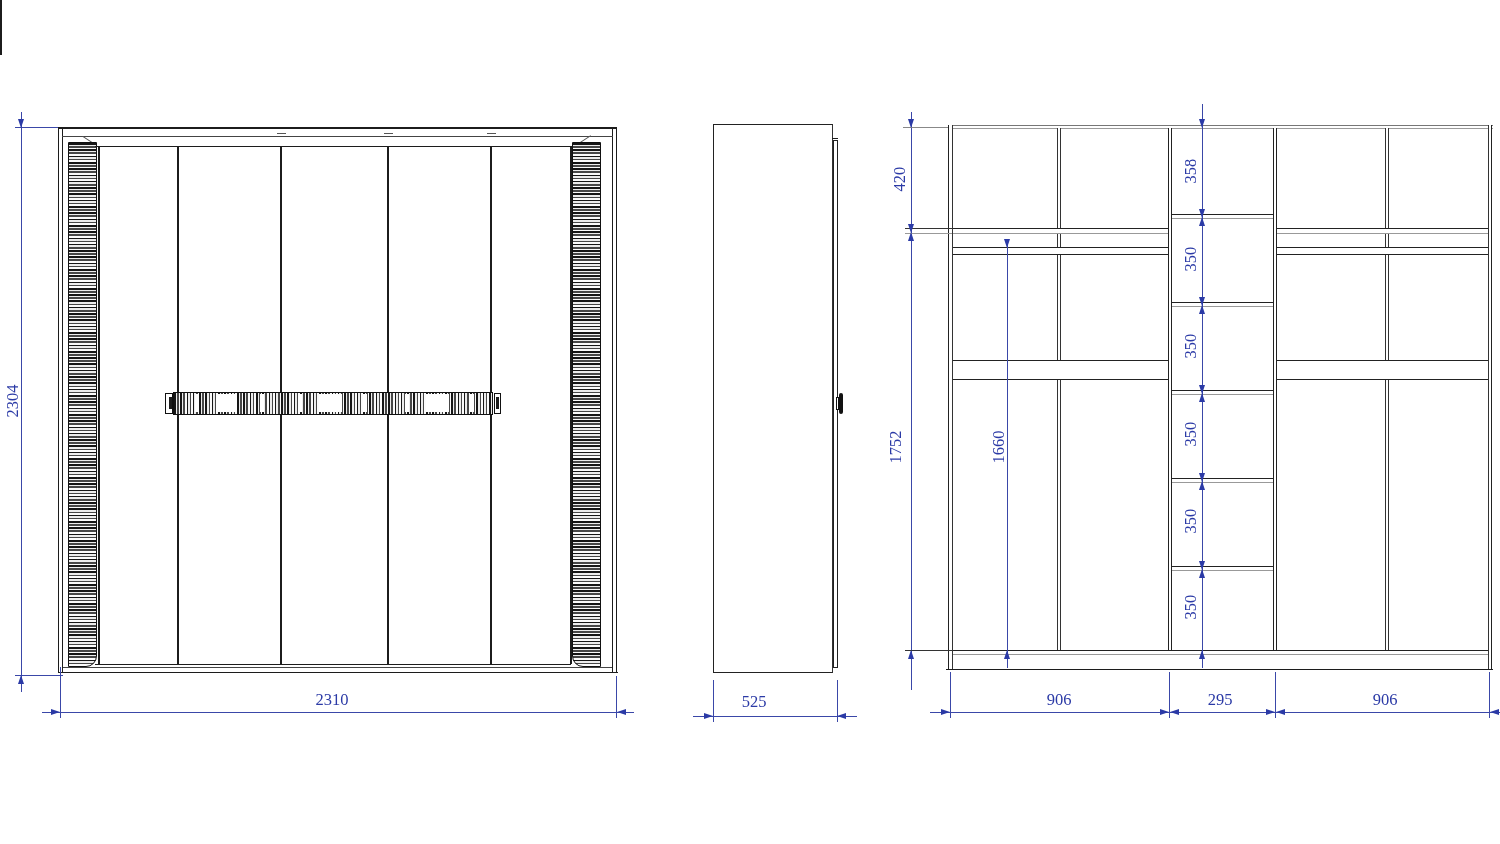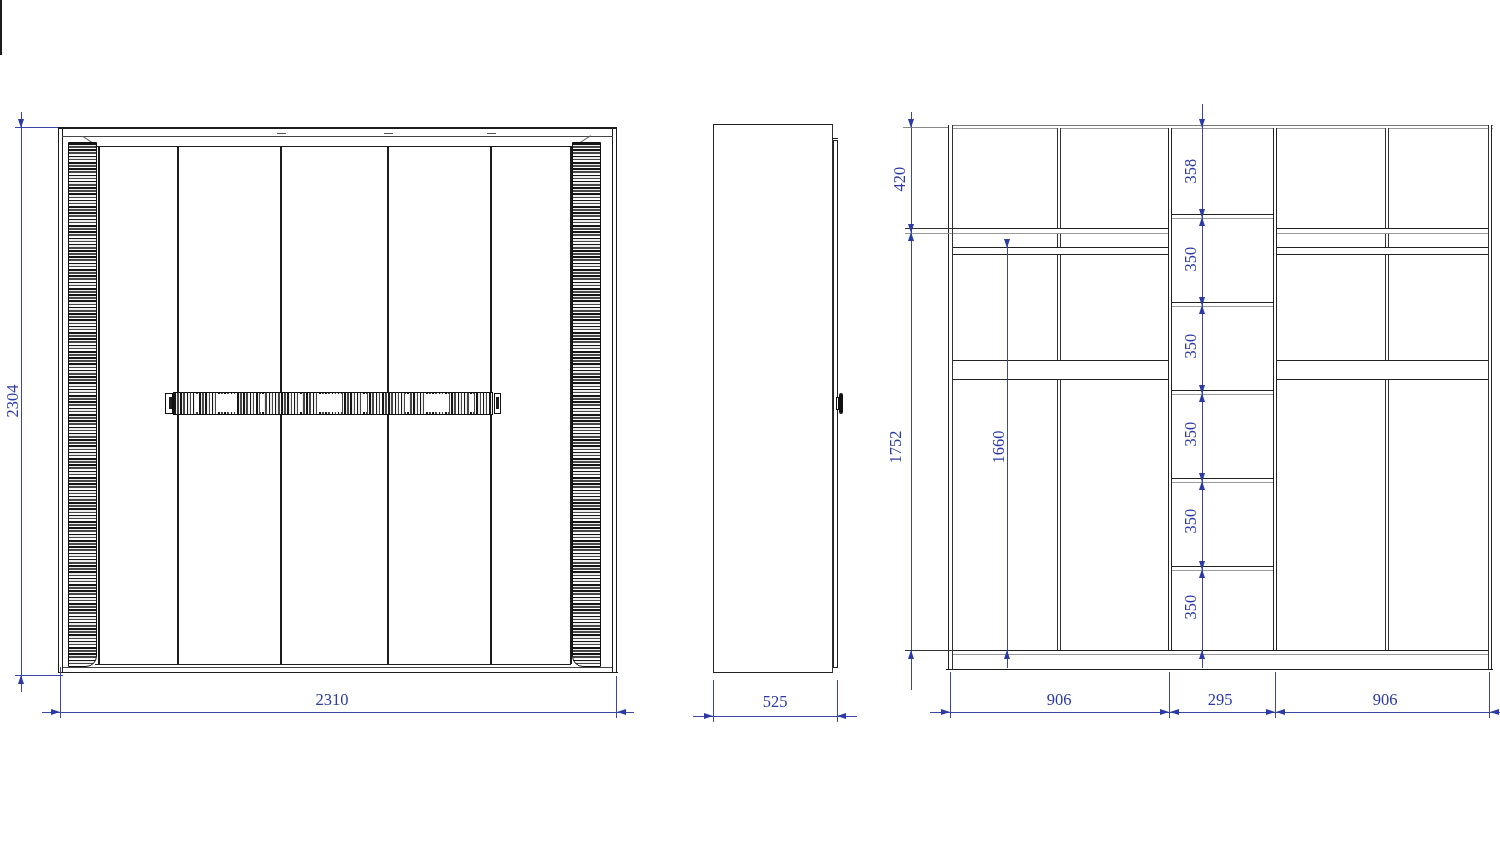--- a/index.html
+++ b/index.html
@@ -135,21 +135,21 @@
     <div class="ar l" style="left:616.5px;top:709px;"></div>
     <div class="t" style="left:332px;top:700px;">2310</div>
   </div>
 
   <div>
     <div class="dln" style="left:693px;top:716px;width:164px;height:1px;"></div>
     <div class="dln" style="left:713px;top:680px;width:1px;height:42px;"></div>
     <div class="dln" style="left:836.5px;top:680px;width:1px;height:42px;"></div>
     <div class="ar r" style="left:704px;top:713px;"></div>
     <div class="ar l" style="left:837px;top:713px;"></div>
-    <div class="t" style="left:775px;top:702px;">525</div>
+    <div class="t" style="left:754px;top:702px;">525</div>
   </div>
 
   <div>
     <div class="dln" style="left:911px;top:112px;width:1px;height:578px;"></div>
     <div class="ln" style="left:903px;top:126.5px;width:45px;height:1px;background:#888;"></div>
     <div class="ln" style="left:905px;top:228.3px;width:47px;height:1px;background:#333;"></div>
     <div class="gln" style="left:905px;top:232.8px;width:47px;height:1px;"></div>
     <div class="ln" style="left:905px;top:650px;width:47px;height:1px;background:#333;"></div>
     <div class="ar d" style="left:908px;top:118.5px;"></div>
     <div class="ar d" style="left:908px;top:223.5px;"></div>

